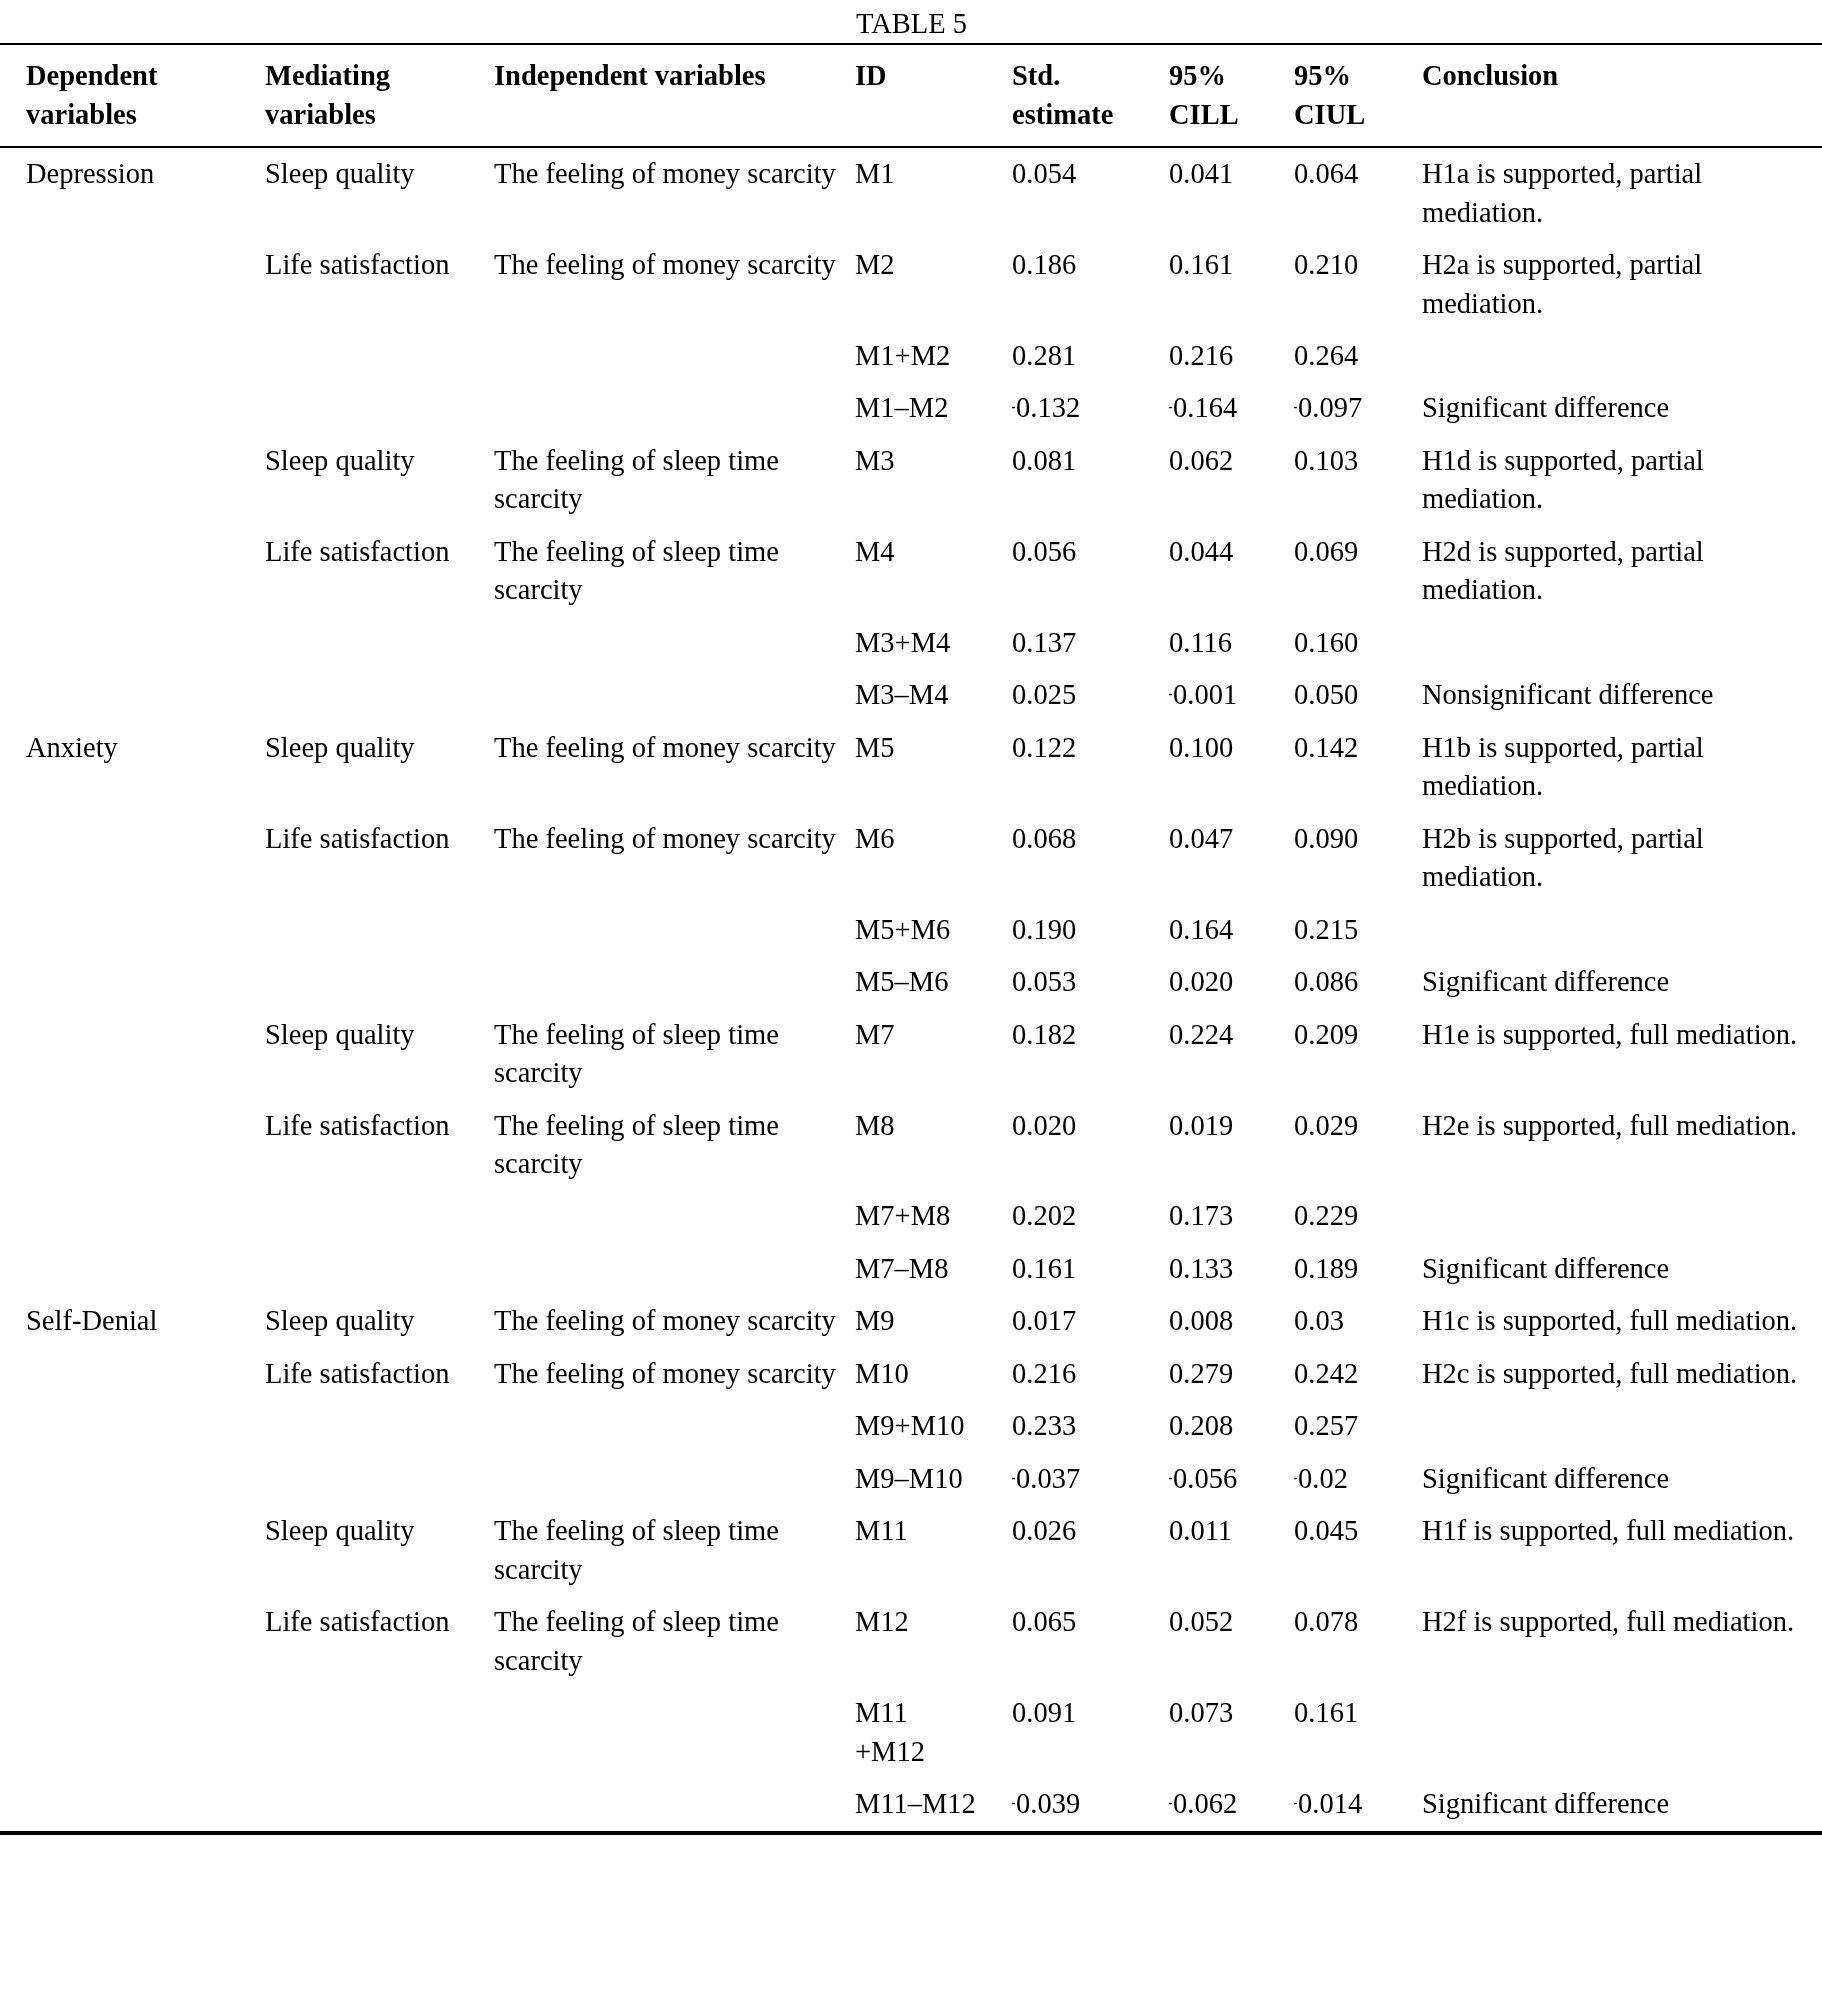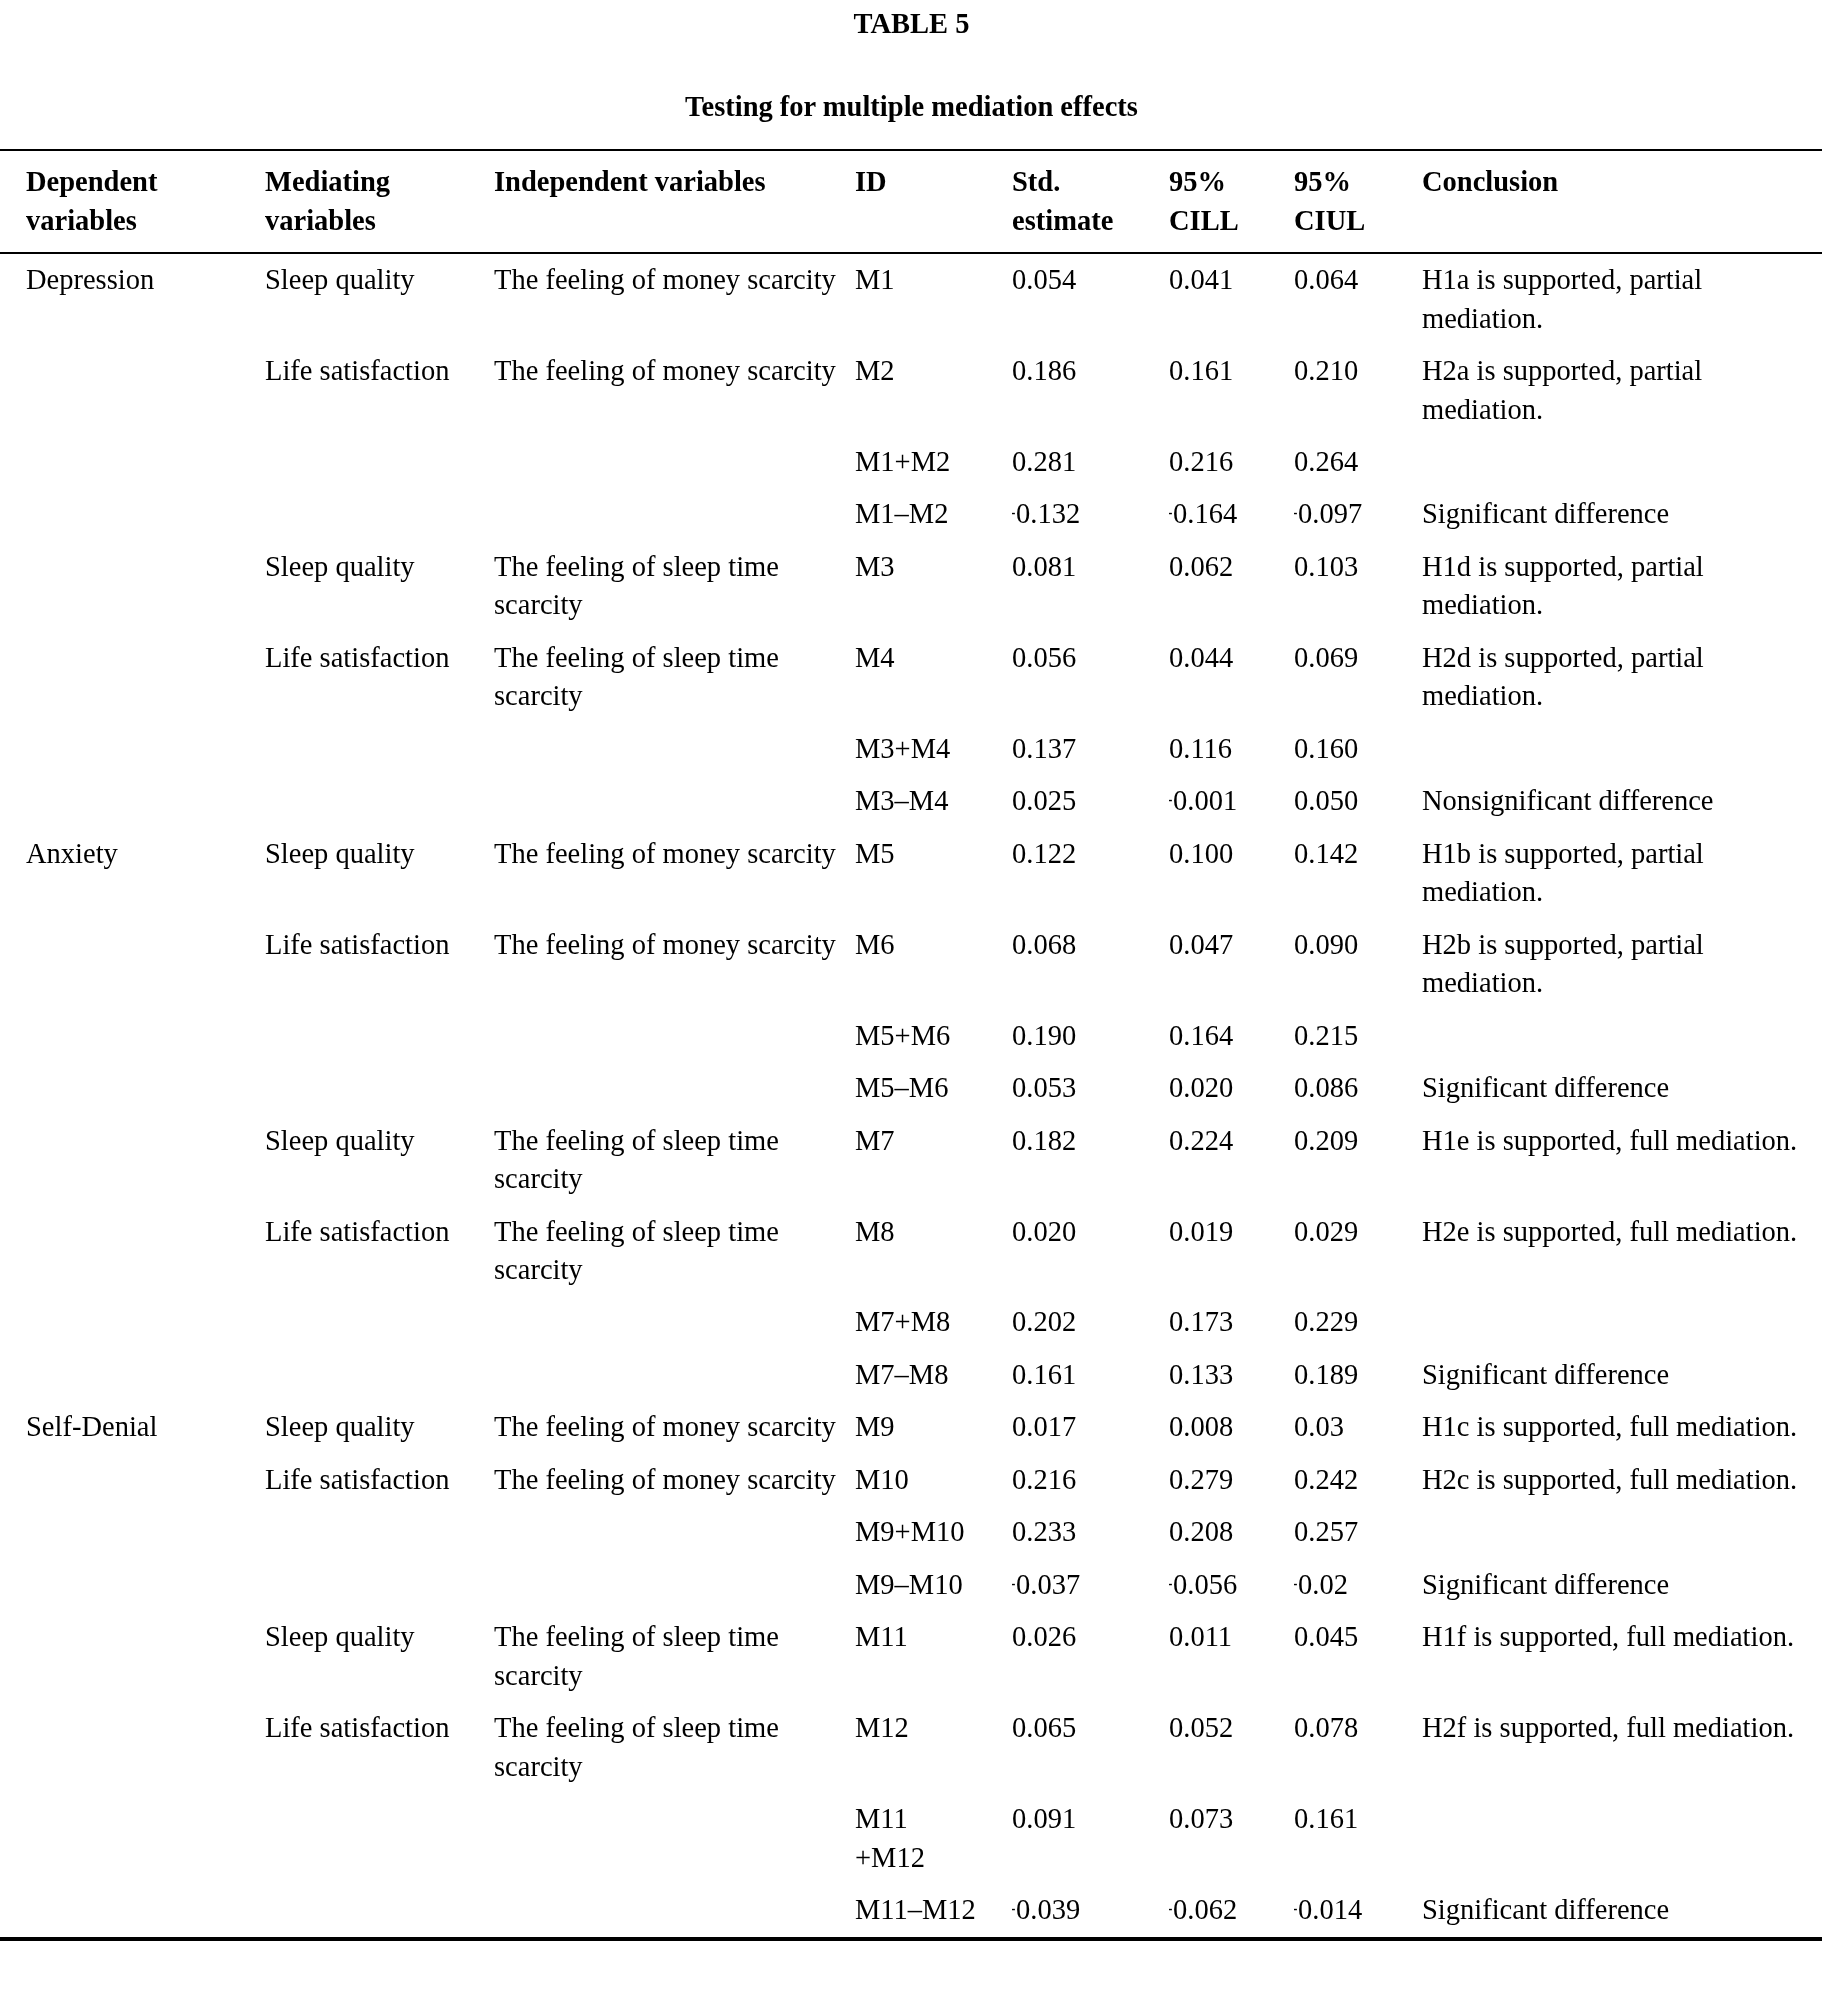--- a/index.html
+++ b/index.html
@@ -14,21 +14,21 @@
     -webkit-font-smoothing: antialiased;
   }
   .page {
     width: 1823px;
     height: 2012px;
     overflow: hidden;
     background: #ffffff;
   }
   .table-label {
     text-align: center;
-    font-weight: bold;
+    font-weight: normal;
     font-size: 28.5px;
     line-height: 38px;
     margin: 0;
     padding-top: 5.2px;
   }
   .table-caption {
     text-align: center;
     font-weight: bold;
     font-size: 28.5px;
     line-height: 38px;
@@ -61,21 +61,20 @@
     margin-top: 44px;
   }
   table.mediation .c0 { padding-left: 26px; }
   td.neg { text-indent: -0.42em; }
 </style>
 </head>
 <body>
 
 <div class="page">
   <div class="table-label">TABLE 5</div>
-  <div class="table-caption">Testing for multiple mediation effects</div>
 
   <table class="mediation">
     <colgroup>
         <col style="width: 265px;">
         <col style="width: 229px;">
         <col style="width: 361px;">
         <col style="width: 157px;">
         <col style="width: 157px;">
         <col style="width: 125px;">
         <col style="width: 128px;">

